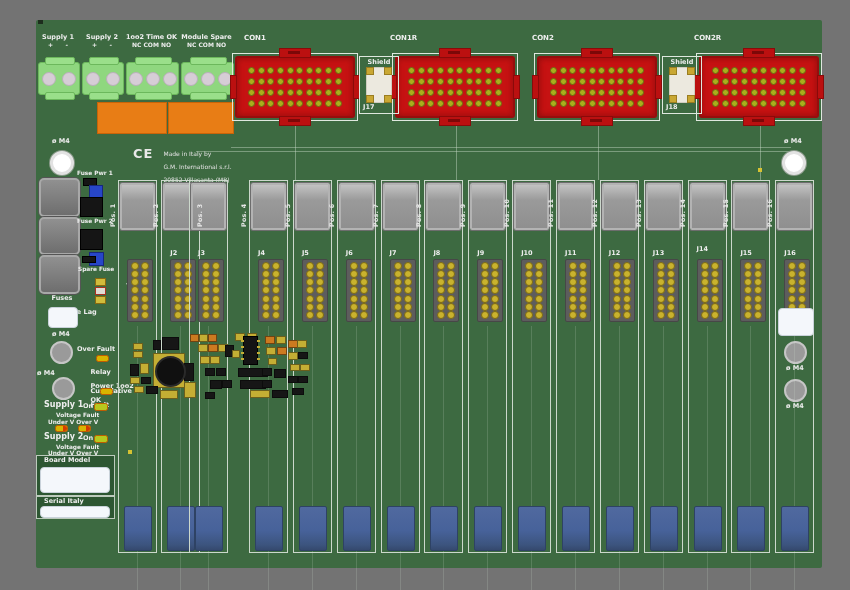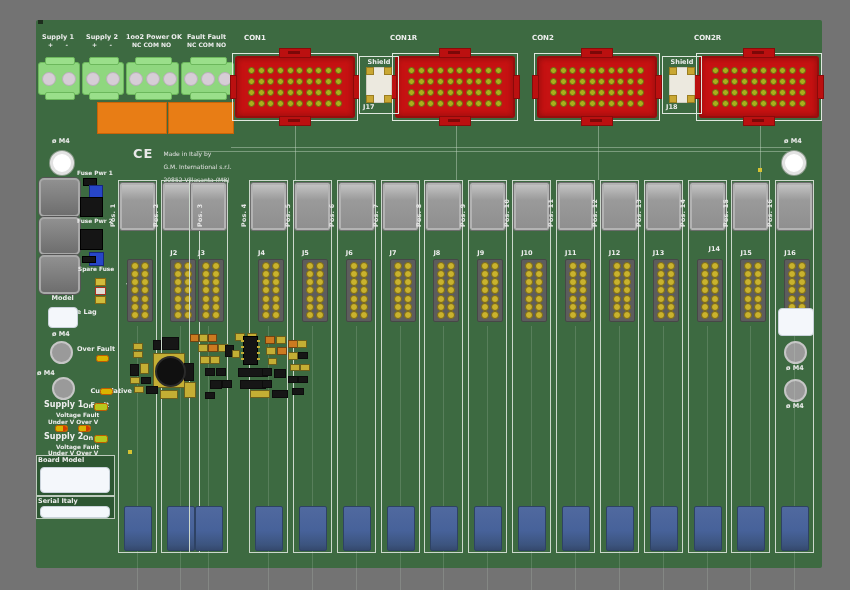--- a/index.html
+++ b/index.html
@@ -49,21 +49,21 @@
   .blu{position:absolute;background:#2746c8;border:1px solid #16277e;}
   .whitebox{position:absolute;background:#f4f7fb;border:1px solid #c9d2da;border-radius:4px;}
 
   
   .led{position:absolute;width:11px;height:5px;border-radius:2.5px;background:#d8b400;border:1px solid #c05c00;}
   .led.grn{background:#b6c81e;}
   .led.red::after{content:"";position:absolute;right:0;top:0;width:4px;height:100%;background:#d43c00;border-radius:0 2.5px 2.5px 0;}
 
   
   .idpanel{position:absolute;background:#2d5632;border:1px solid #bccabc;}
-  .idpanel .silk{position:absolute;left:1px;top:1px;}
+  .idpanel .silk{position:absolute;left:7px;top:1px;}
   .idpanel .whitebox{left:3px;right:4px;}
 
   
   .slot{position:absolute;top:180px;height:371px;border:1px solid #ccd8cc;}
   .guide{position:absolute;left:1px;top:2px;background:linear-gradient(180deg,#c2c2c2 0%,#9a9a9a 35%,#8f8f8f 100%);border:2px solid #b3b3b3;border-radius:2px;box-shadow:0 0 0 1px #6d6d6d;}
   .poslab{position:absolute;writing-mode:vertical-rl;transform:rotate(180deg);font-size:6.3px;font-weight:bold;color:#e8e8e8;letter-spacing:.3px;}
   .jlab{position:absolute;font-size:6.5px;font-weight:bold;color:#efefef;}
   .jcon{position:absolute;background:#5d5d5d;border:1px solid #474747;border-radius:2px;
         display:grid;grid-template-columns:repeat(2,1fr);grid-template-rows:repeat(7,1fr);padding:2px;}
   .jcon .pin{width:6px;height:6px;border-radius:50%;background:#c9b22e;border:1px solid #7c6a14;margin:auto;}
@@ -94,27 +94,27 @@
         <div class="silk c" style="position:absolute;left:2px;top:14px;width:40px;"><div>Supply 1</div><div style="font-size: 6px;">+      -</div></div>
         <div class="tb" style="left:2px;top:42px;width:40px;height:31px;">
           <div class="hole"></div>
           <div class="hole"></div>
         </div>
         <div class="silk c" style="position:absolute;left:46px;top:14px;width:40px;"><div>Supply 2</div><div style="font-size: 6px;">+      -</div></div>
         <div class="tb" style="left:46px;top:42px;width:40px;height:31px;">
           <div class="hole"></div>
           <div class="hole"></div>
         </div>
-        <div class="silk c" style="position:absolute;left:90px;top:14px;width:51px;"><div>1oo2 Power OK</div><div style="font-size: 6px;">NC COM NO</div></div>
+        <div class="silk c" style="position:absolute;left:90px;top:14px;width:51px;"><div>1oo2 Time OK</div><div style="font-size: 6px;">NC COM NO</div></div>
         <div class="tb" style="left:90px;top:42px;width:51px;height:31px;">
           <div class="hole"></div>
           <div class="hole"></div>
           <div class="hole"></div>
         </div>
-        <div class="silk c" style="position:absolute;left:145px;top:14px;width:51px;"><div>Fault Fault</div><div style="font-size: 6px;">NC COM NO</div></div>
+        <div class="silk c" style="position:absolute;left:145px;top:14px;width:51px;"><div>Module Spare</div><div style="font-size: 6px;">NC COM NO</div></div>
         <div class="tb" style="left:145px;top:42px;width:51px;height:31px;">
           <div class="hole"></div>
           <div class="hole"></div>
           <div class="hole"></div>
         </div>
       </div>
     <div class="orange" style="left:61px;top:82px;width:68px;height:30px;"></div>
     <div class="orange" style="left:132px;top:82px;width:64px;height:30px;"></div>
 
     <div id="idc-container">
@@ -371,27 +371,32 @@
     <div class="blk" style="left:44px;top:177px;width:21px;height:18px;"></div>
     <div class="silk tiny" style="position:absolute;left:41px;top:198px;">Fuse Pwr 2</div>
     <div class="blk" style="left:44px;top:209px;width:21px;height:19px;"></div>
     <div class="blu" style="left:53px;top:232px;width:13px;height:12px;"></div>
     <div class="blk" style="left:46px;top:236px;width:12px;height:5px;"></div>
     <div class="silk tiny" style="position:absolute;left:42px;top:246px;">Spare Fuse</div>
     <div class="comp" style="left:59px;top:258px;width:9px;height:6px;background:#d0bc3c;border:1px solid #8a6a10;"></div>
     <div class="comp" style="left:59px;top:267px;width:9px;height:6px;background:#e0dcd4;border:1px solid #aa3020;"></div>
     <div class="comp" style="left:59px;top:276px;width:9px;height:6px;background:#d0bc3c;border:1px solid #8a6a10;"></div>
     <div class="silk" style="position:absolute;left:2px;top:268px;">
-      <span>Model</span><br>
+      <span>Fuses</span><br>
       <span>4A Time Lag</span>
     </div>
     <div class="whitebox" style="left:12px;top:287px;width:28px;height:19px;"></div>
 
     <div class="silk" style="position:absolute;left:41px;top:326px;">Over Fault</div>
     <div class="led" style="left:60px;top:335px;"></div>
+    <div class="silk" style="position:absolute;left:41px;top:342px;">
+      <span>Relay</span><br>
+      <span>Power 1oo2</span><br>
+      <span>OK</span>
+    </div>
     <div class="silk" style="position:absolute;left:41px;top:361px;">
       <span>Cumulative</span><br>
       <span>Fault</span>
     </div>
     <div class="led" style="left:64px;top:368px;"></div>
 
     <div class="silk big" style="position:absolute;left:8px;top:381px;">Supply 1</div>
     <div class="silk" style="position:absolute;left:47px;top:383px;">On</div>
     <div class="led grn" style="left:58px;top:383px;width:12px;height:6px;"></div>
     <div class="silk tiny" style="position:absolute;left:20px;top:392px;">Voltage Fault</div>
@@ -712,21 +717,21 @@
             <div class="pin"></div>
             <div class="pin"></div>
             <div class="pin"></div>
           </div>
           <div class="bluecon" style="left:5px;top:325px;width:26px;height:43px;"></div>
         </div>
         <div class="poslab" style="left:598.7px;top:165px;height:42px;">Pos. 13</div>
         <div class="slot" style="left:651.5500000000001px;top:160px;width:37px;height:371px;">
           <div class="guide" style="width:31px;height:43px;"></div>
           <div class="slottrace" style="left:18px;"></div>
-          <div class="jlab" style="left:8px;top:64px;margin-left:12px;">J14</div>
+          <div class="jlab" style="left:8px;top:64px;">J14</div>
           <div class="jcon" style="left:8px;top:78px;width:20px;height:57px;">
             <div class="pin"></div>
             <div class="pin"></div>
             <div class="pin"></div>
             <div class="pin"></div>
             <div class="pin"></div>
             <div class="pin"></div>
             <div class="pin"></div>
             <div class="pin"></div>
             <div class="pin"></div>

